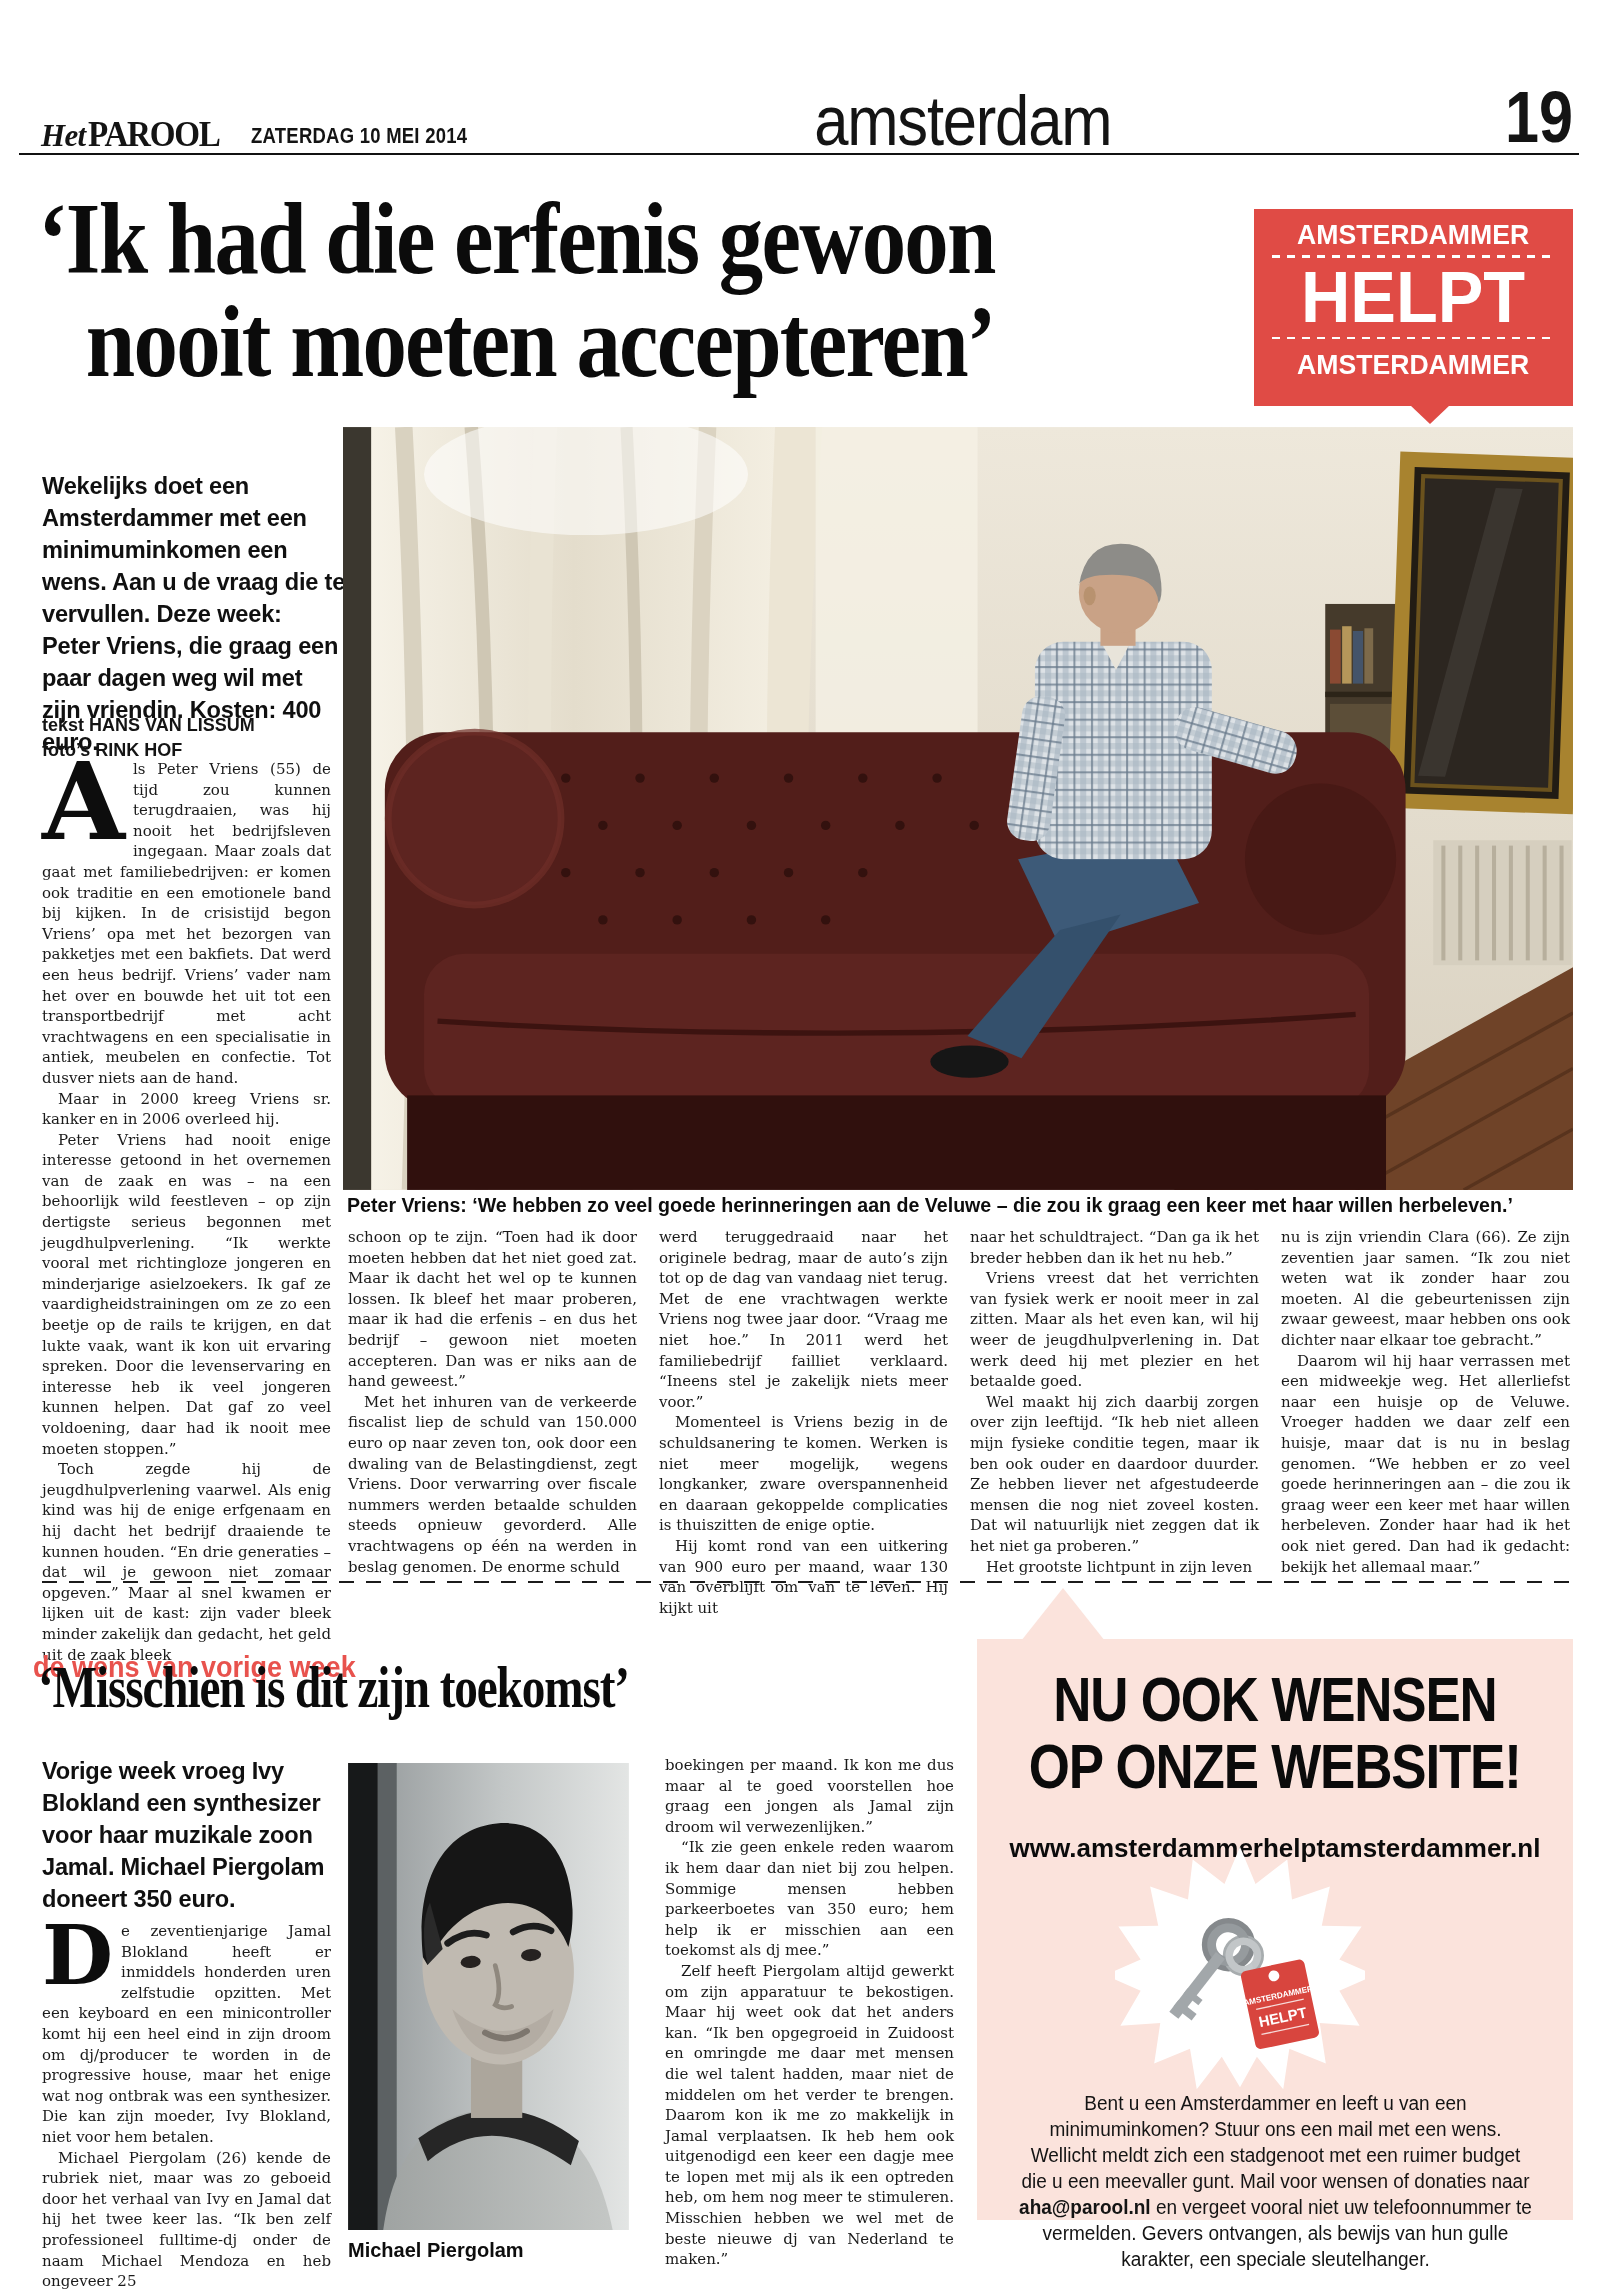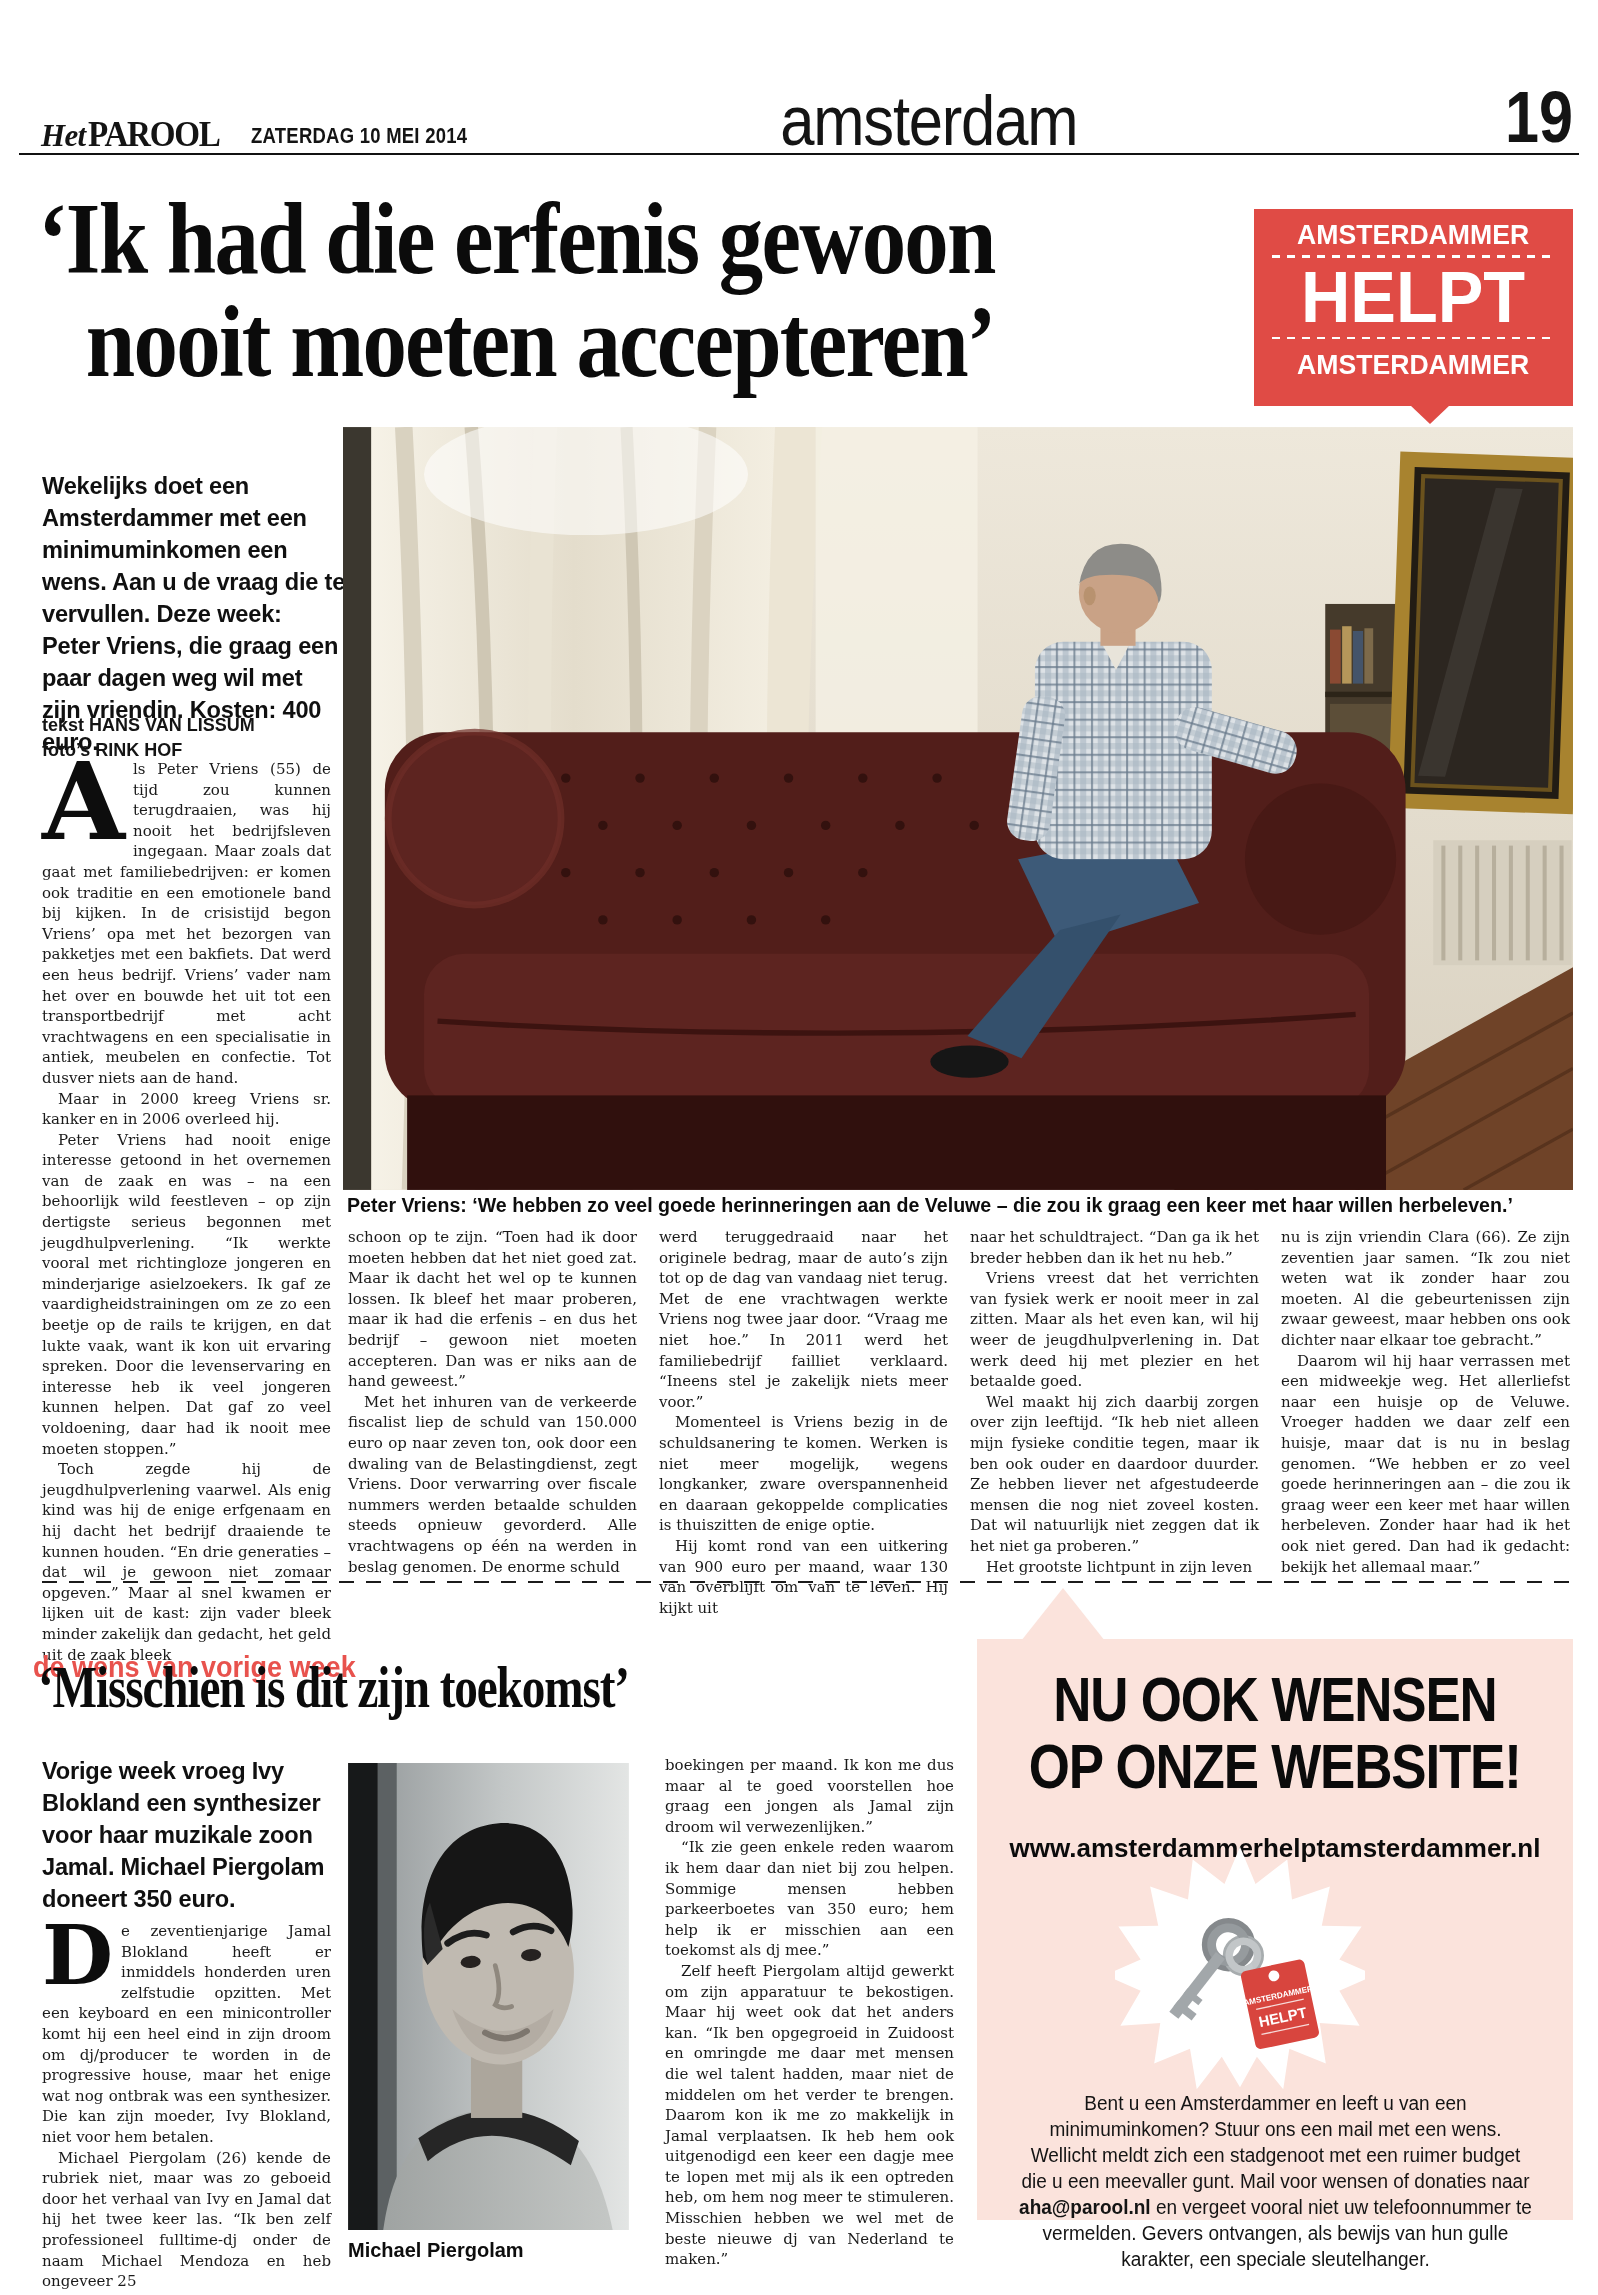--- a/index.html
+++ b/index.html
@@ -6,21 +6,21 @@
   #page{position:relative;width:1598px;height:2295px;background:#ffffff;overflow:hidden;
         font-family:"Liberation Sans",sans-serif;color:#141414;}
   .abs{position:absolute;}
 
   
   #masthead{left:41px;top:113px;font-family:"Liberation Serif",serif;white-space:nowrap;}
   #masthead .het{font-style:italic;font-size:31px;font-weight:700;letter-spacing:-0.7px;}
   #masthead .parool{font-size:36px;font-weight:700;letter-spacing:-1.4px;display:inline-block;transform:scaleX(.92);transform-origin:0 100%;}
   #date{left:251px;top:123px;font-size:22px;font-weight:700;}
   #date span{display:inline-block;transform:scaleX(.84);transform-origin:0 0;letter-spacing:0.3px;}
-  #section-title{left:760px;top:81px;width:405px;text-align:left;font-size:70px;font-weight:400;letter-spacing:-1.4px;}
+  #section-title{left:760px;top:81px;width:405px;text-align:center;font-size:70px;font-weight:400;letter-spacing:-1.4px;}
   #section-title span{display:inline-block;transform:scaleX(.88);transform-origin:50% 0;}
   #page-number{left:1438px;top:76px;width:135px;text-align:right;font-size:72px;font-weight:700;}
   #page-number span{display:inline-block;transform:scaleX(.85);transform-origin:100% 0;}
   #rule-top{left:19px;top:153px;width:1560px;height:2px;background:#111;}
 
   
   .headline{font-family:"Liberation Serif",serif;font-weight:700;color:#0b0b0b;white-space:nowrap;}
   #headline1{left:38px;top:188px;font-size:101px;line-height:103px;text-align:right;}
   #headline1 .ln{display:block;transform:scaleX(.88);transform-origin:0 0;letter-spacing:-2px;}
   #badge{left:1254px;top:209px;width:319px;height:197px;background:var(--badge-red);text-align:center;color:#fff;}

